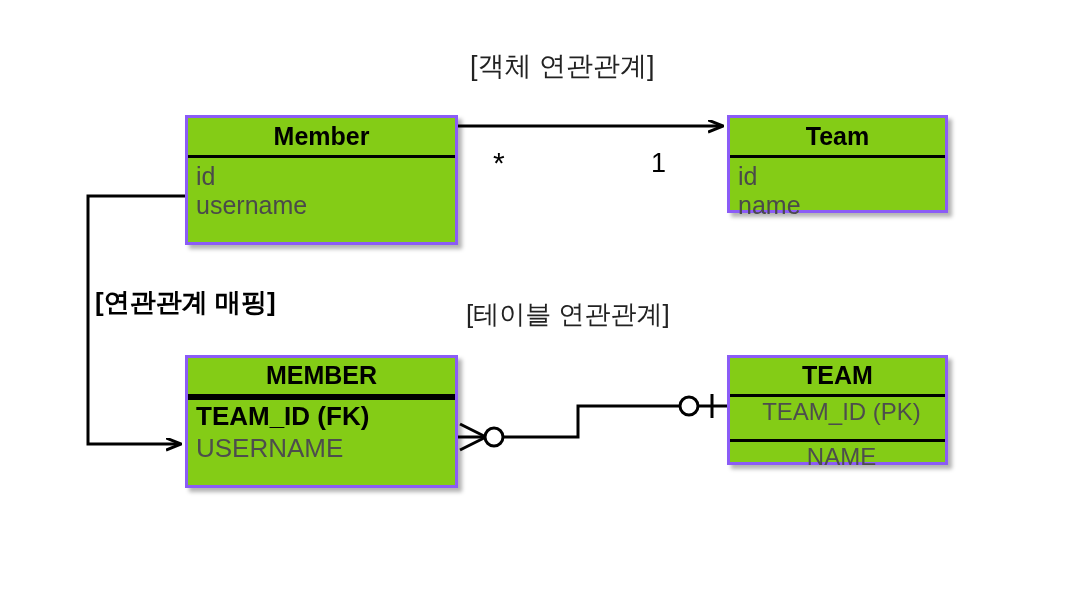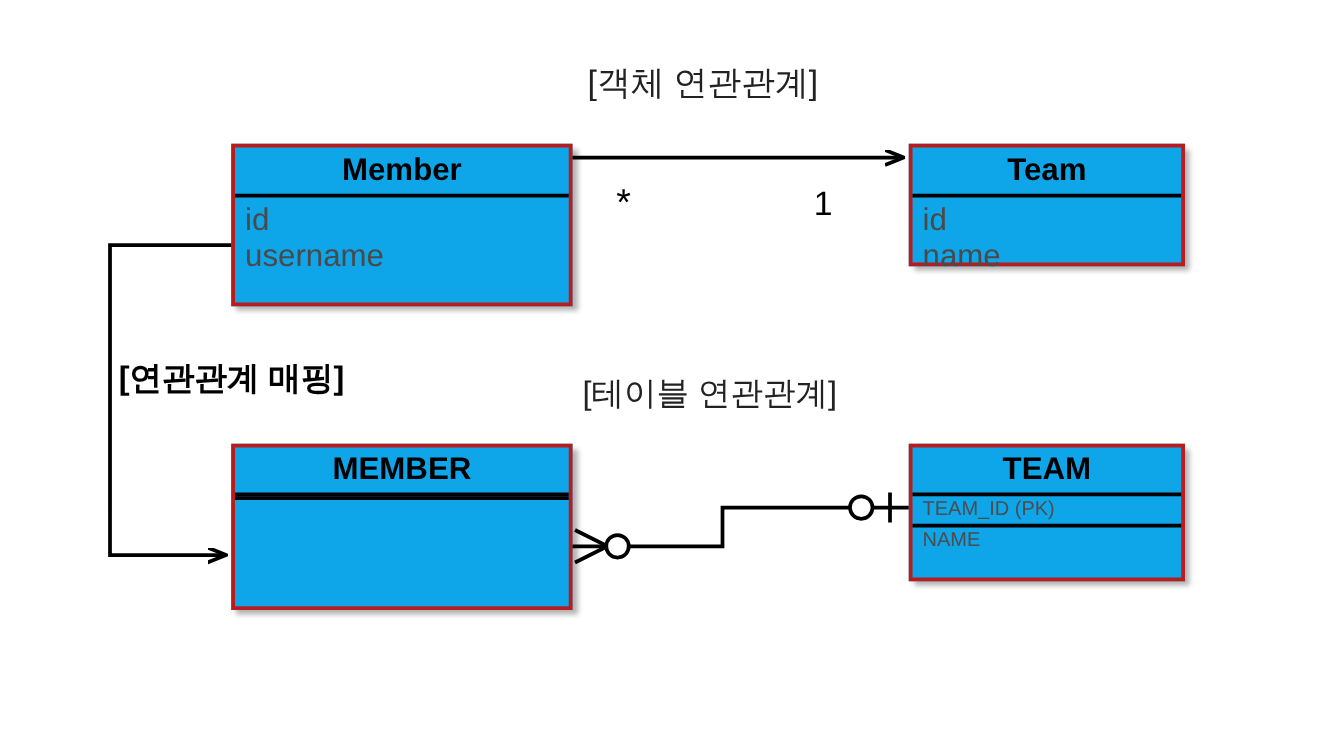--- a/index.html
+++ b/index.html
@@ -16,22 +16,22 @@
     width: 1073px;
     height: 590px;
     background: #ffffff;
     overflow: hidden;
   }
 
   
   .entity {
     position: absolute;
     box-sizing: border-box;
-    background: #0ea5e9;
-    border: 3px solid #b91c1c;
+    background: #84cc16;
+    border: 3px solid #8b5cf6;
     box-shadow: 4px 4px 4px rgba(0,0,0,0.30);
   }
   .entity .title {
     box-sizing: border-box;
     text-align: center;
     font-weight: bold;
     color: #000000;
     line-height: 1;
     white-space: nowrap;
   }
@@ -68,21 +68,21 @@
   #box-team-obj .title { font-size: 25px; padding: 6px 0 6px 0; }
   #box-team-obj .rowset { padding-top: 4px; }
   #box-team-obj .attr { font-size: 25px; padding: 2px 0 2px 0; }
 
   #box-member-tbl { left: 185px; top: 355px; width: 273px; height: 133px; }
   #box-member-tbl .title { font-size: 25px; padding: 5px 0 6px 0; }
   #box-member-tbl .attr { font-size: 26px; padding: 3px 0 3px 0; }
 
   #box-team-tbl { left: 727px; top: 355px; width: 221px; height: 110px; }
   #box-team-tbl .title { font-size: 25px; padding: 5px 0 6px 0; }
-  #box-team-tbl .attr { font-size: 16px; padding: 3px 0 3px 0; }
+  #box-team-tbl .attr { font-size: 24px; padding: 3px 0 15px 0; text-align: center; }
 
   
   .caption {
     position: absolute;
     font-size: 27px;
     color: #222222;
     white-space: nowrap;
     line-height: 1;
   }
   .caption.bold { font-weight: bold; color: #000000; }
@@ -139,20 +139,24 @@
     <div class="rowset">
       <div class="attr">id</div>
       <div class="attr">name</div>
     </div>
   </div>
 
   <div class="entity tbl" id="box-member-tbl">
     <div class="title">MEMBER</div>
     <div class="divider"></div>
     <div class="divider"></div>
+    <div class="rowset">
+      <div class="attr bold">TEAM_ID (FK)</div>
+      <div class="attr">USERNAME</div>
+    </div>
   </div>
 
   <div class="entity tbl" id="box-team-tbl">
     <div class="title">TEAM</div>
     <div class="divider"></div>
     <div class="rowset">
       <div class="attr">TEAM_ID (PK)</div>
     </div>
     <div class="divider"></div>
     <div class="rowset">

